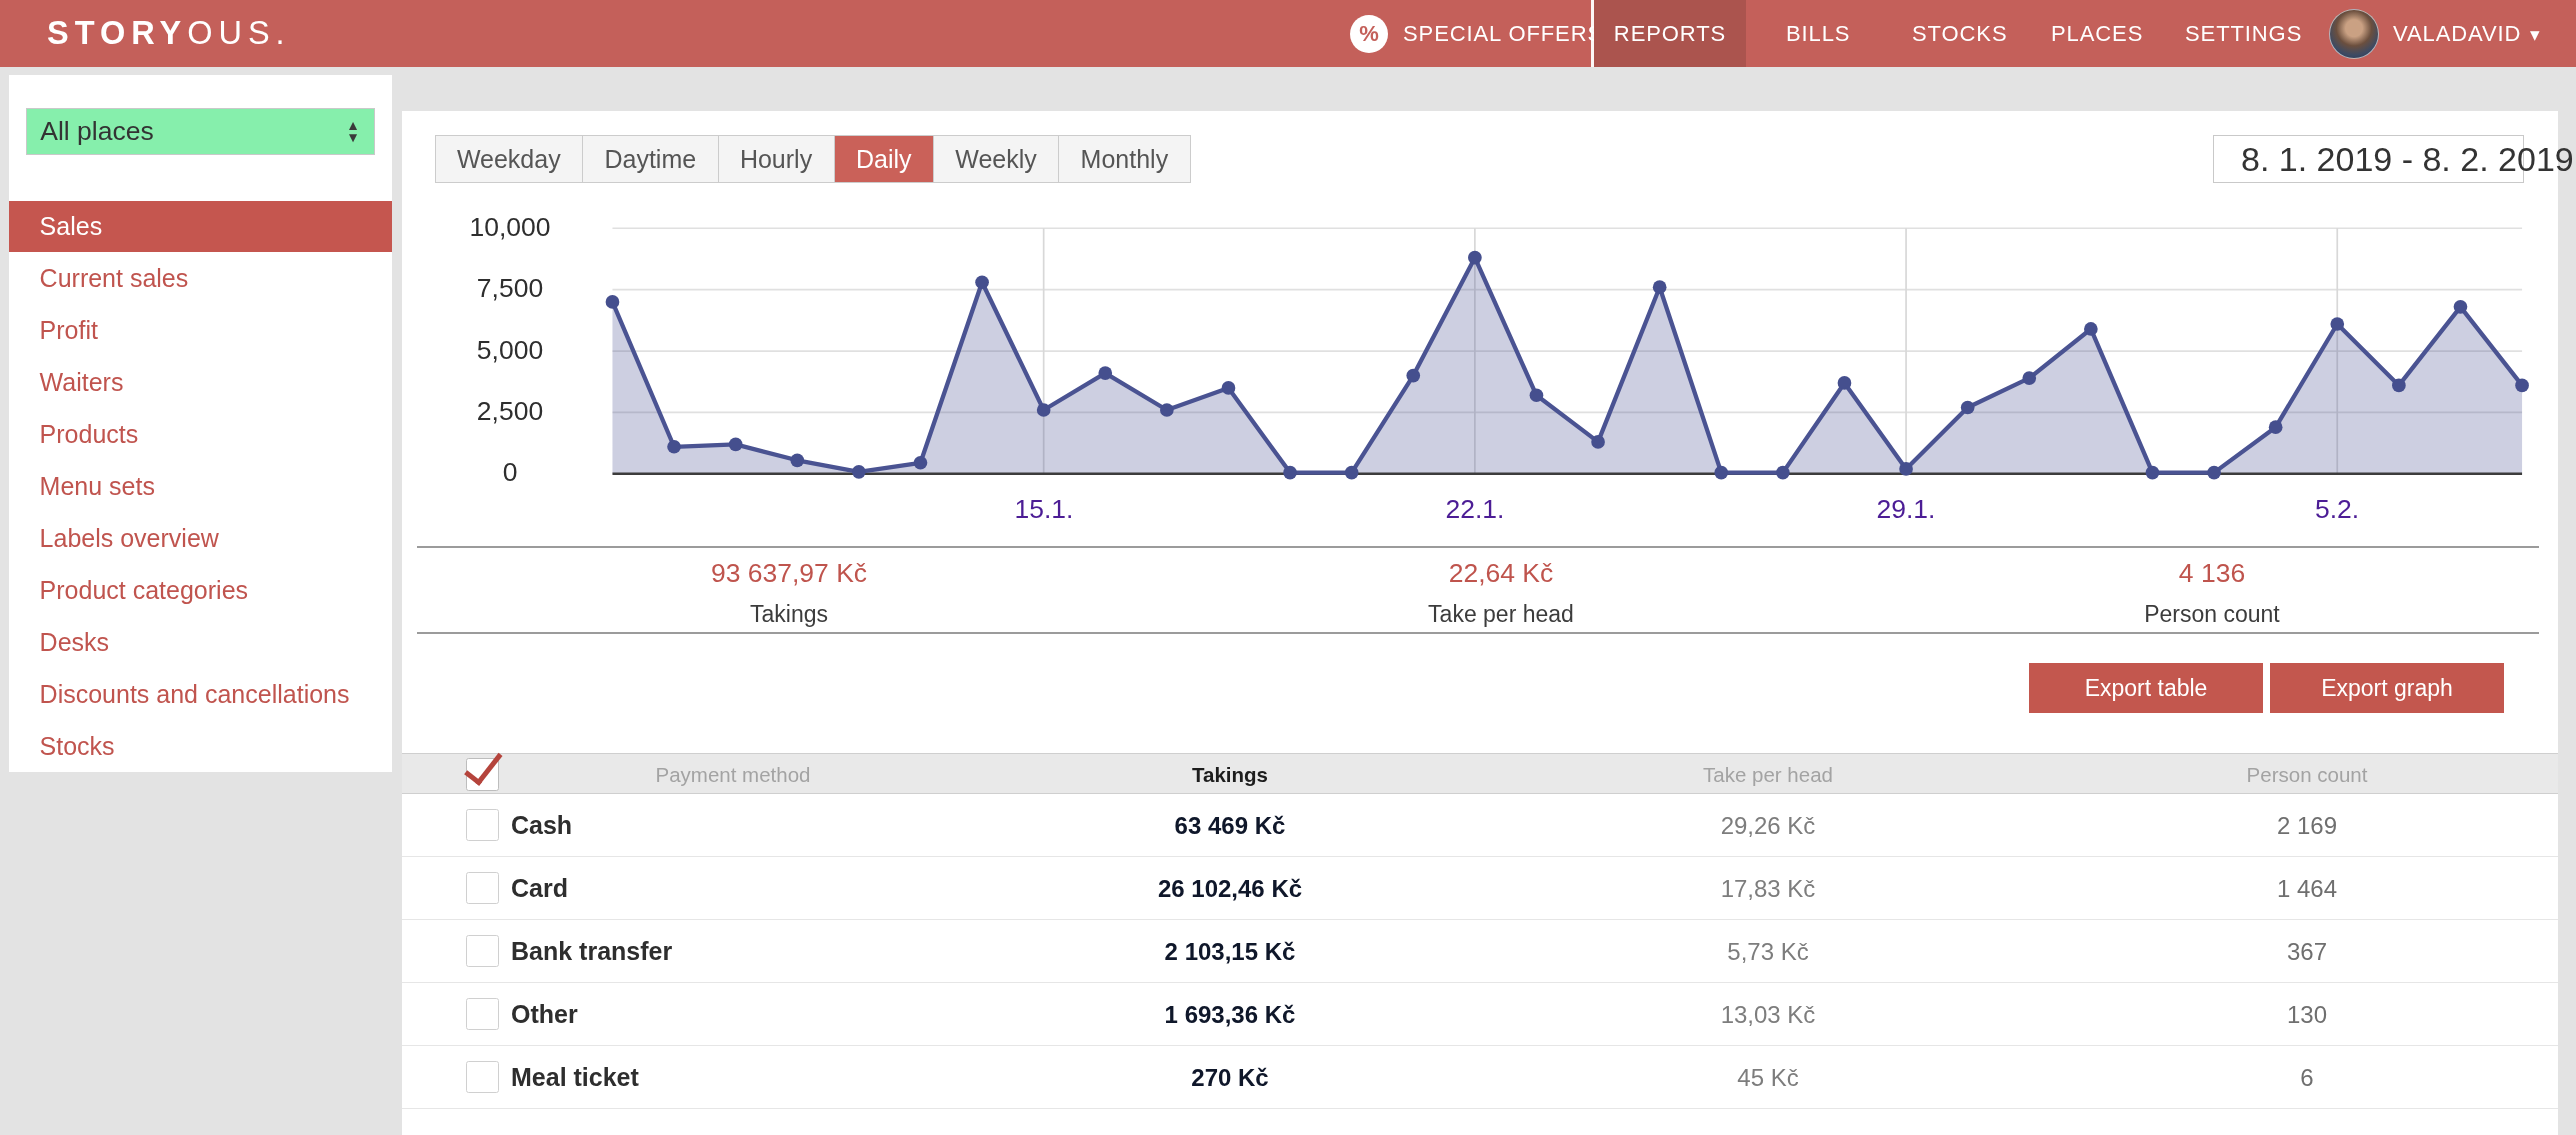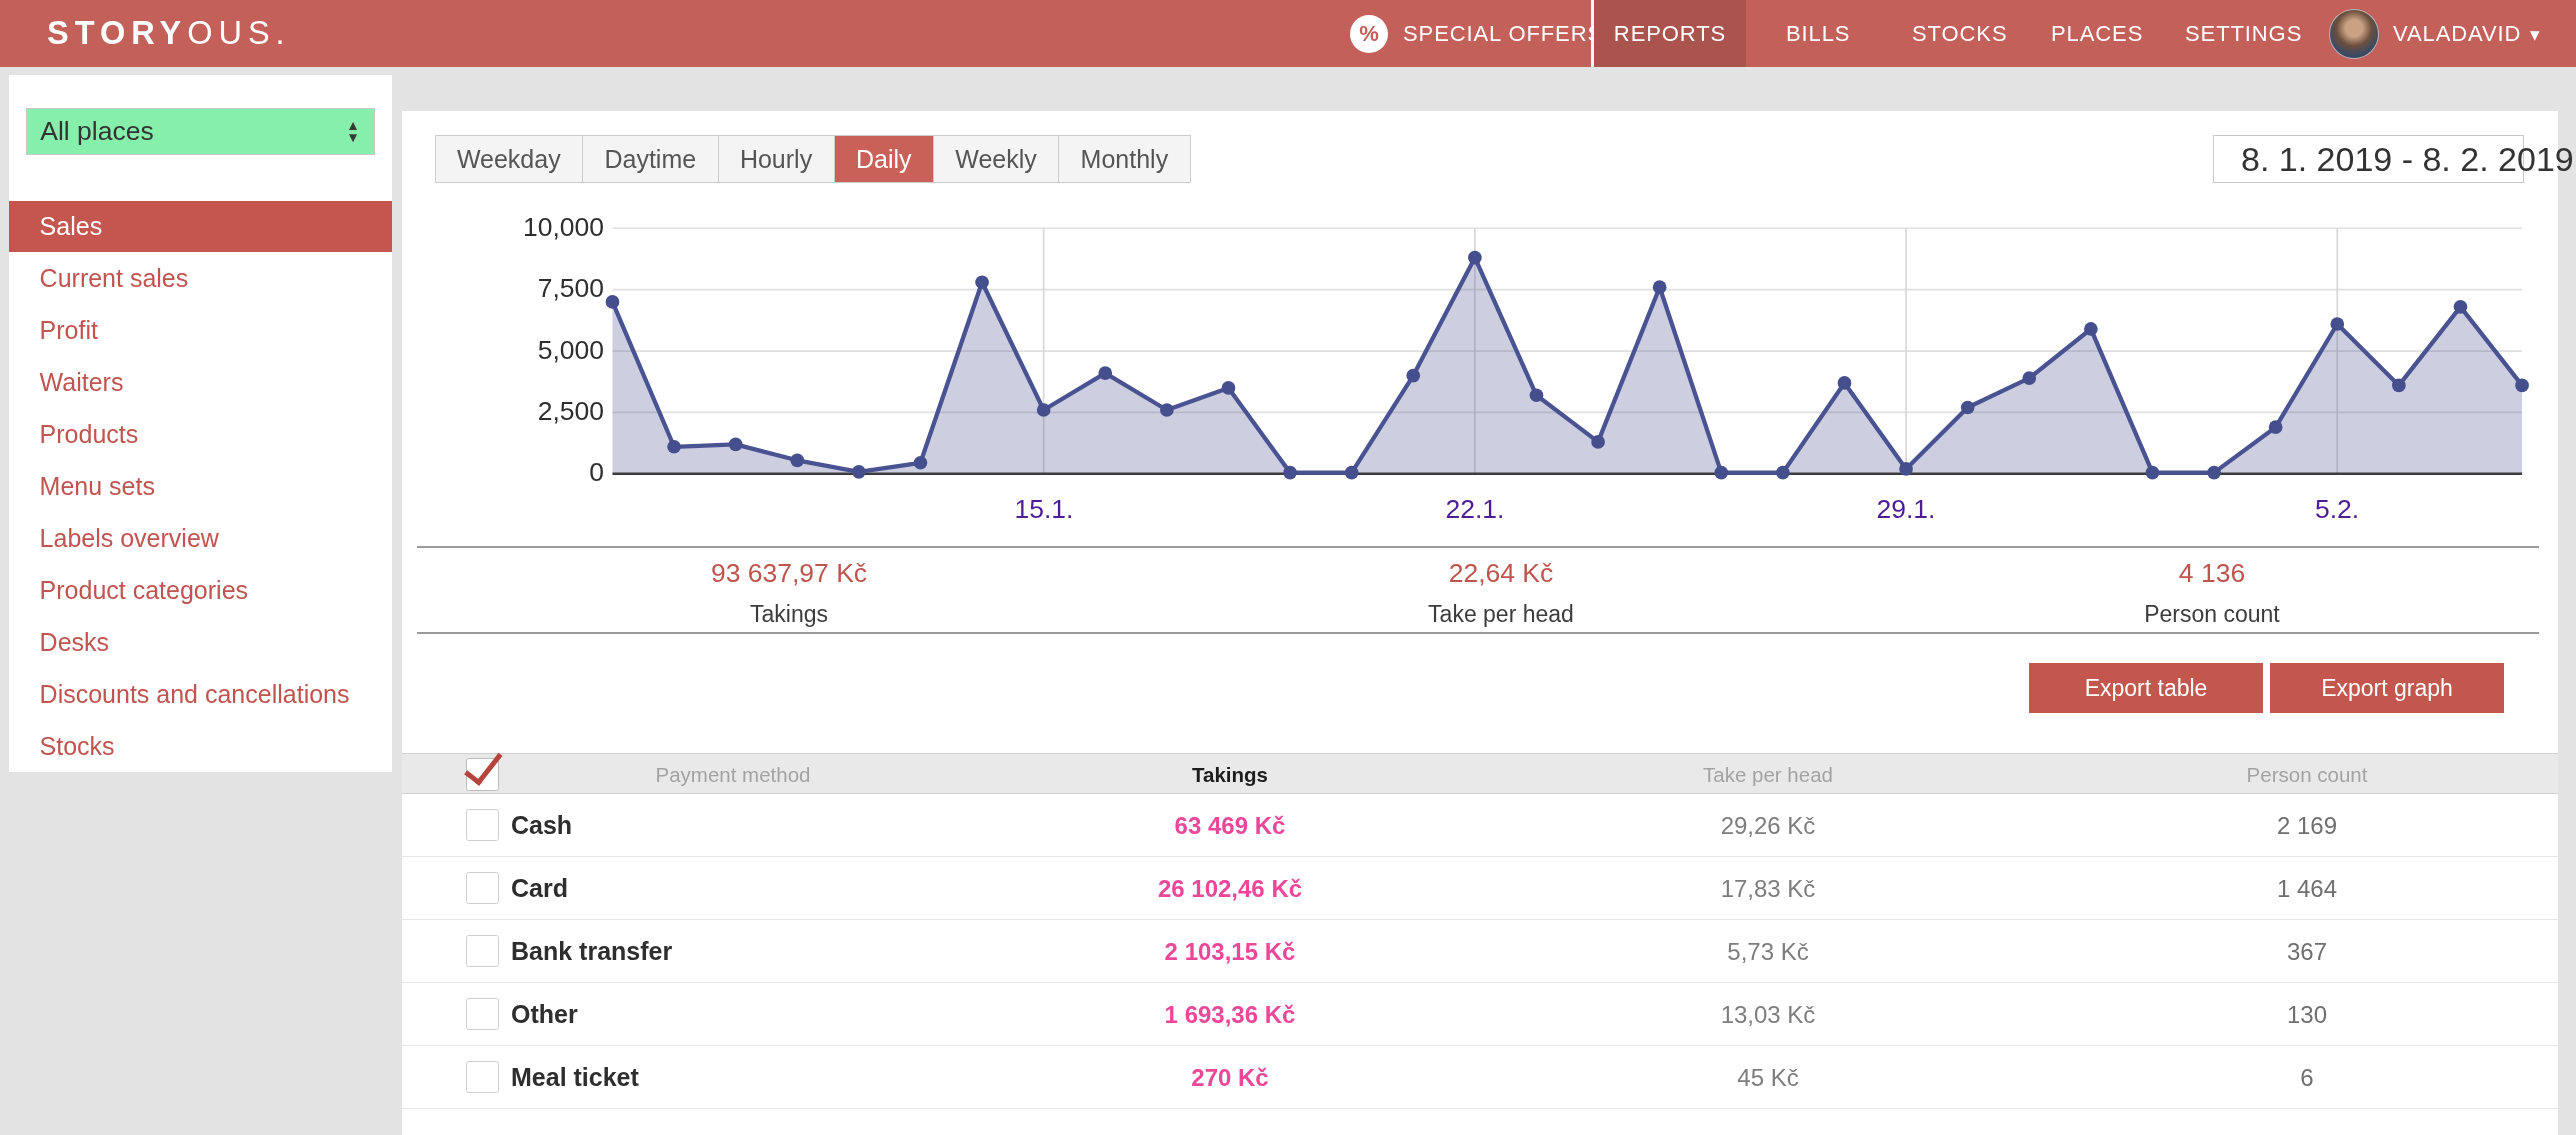--- a/index.html
+++ b/index.html
@@ -68,21 +68,21 @@
     border:1.7px solid #c9c9c9; background:#fff; cursor:pointer;
     display:flex; align-items:center; padding:0 15.4px 0 27px; font-size:34px; color:#333; white-space:nowrap;
   }
 
   
   .chart-wrap { position:absolute; left:0; top:0; width:2156px; height:445px; }
   #chart-svg { position:absolute; left:0; top:0; }
   .hgrid { stroke:#e0e0e0; stroke-width:2; }
   .vgrid { stroke:#d8d8d8; stroke-width:2; }
   .baseline { stroke:#3c3c3c; stroke-width:3; }
-  .y-tick { position:absolute; right:1954px; width:188px; text-align:right; font-size:26.5px; color:#2e2e2e; }
+  .y-tick { position:absolute; right:1954px; width:188px; text-align:center; font-size:26.5px; color:#2e2e2e; }
   .x-tick { position:absolute; top:383px; transform:translateX(-50%); font-size:26.5px; color:#4c1d95; }
 
   
   .sumline { position:absolute; left:15.4px; right:19px; height:0; border-top:2.6px solid #9b9b9b; }
   .sumline.top { top:435px; } .sumline.bottom { top:521px; }
   .stat { position:absolute; top:447px; transform:translateX(-50%); text-align:center; }
   .stat .value { font-size:26.5px; color:#bf544d; margin-bottom:12px; }
   .stat .label { font-size:23px; color:#3c3c3c; }
 
   
@@ -111,21 +111,21 @@
   .cb.checked::after {
     content:""; position:absolute; left:6.8px; top:-13.7px; width:13.7px; height:32.5px;
     border-right:5.1px solid #b5443c; border-bottom:5.1px solid #b5443c; transform:rotate(38deg);
   }
 
   .tbody { position:absolute; left:0; top:683px; width:2156px; }
   .trow { position:relative; height:63px; border-bottom:0.9px solid #e6e6e6; }
   .trow .cb { top:14.5px; }
   .cell { position:absolute; top:0; height:63px; line-height:63px; white-space:nowrap; }
   .cell.method { left:109px; font-size:25px; font-weight:bold; color:#2e2e2e; }
-  .cell.takings { left:828px; transform:translateX(-50%); font-size:24px; font-weight:bold; color:#ec4899; }
+  .cell.takings { left:828px; transform:translateX(-50%); font-size:24px; font-weight:bold; color:#0f172a; }
   .cell.tph { left:1366px; transform:translateX(-50%); font-size:24px; color:#7d7d7d; }
   .cell.pc { left:1905px; transform:translateX(-50%); font-size:24px; color:#6f6f6f; }
 </style>
 </head>
 <body>
 
 <header class="topnav">
   <div class="logo"><span class="bold">STORY</span><span class="light">OUS.</span></div>
   <div class="percent-badge">%</div>
   <div class="nav-item nav-special">SPECIAL OFFERS</div>

